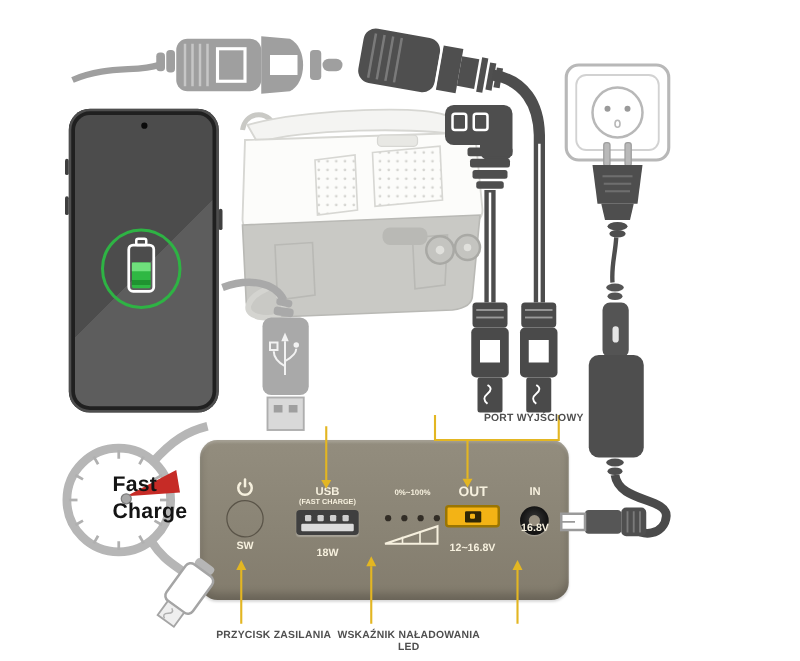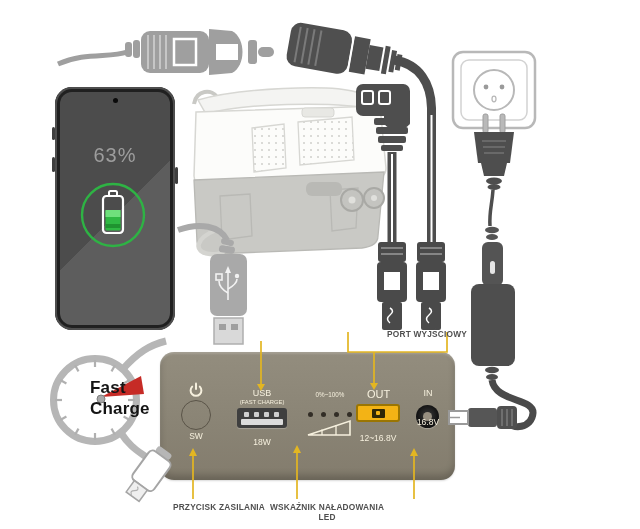--- a/index.html
+++ b/index.html
@@ -16,21 +16,21 @@
          border-radius:50%;background:#0a0a0a;}
   .phone .pct{position:absolute;left:0;right:0;top:52px;text-align:center;
          font-size:20px;letter-spacing:1px;color:#9d9d9d;font-weight:400;}
   .phone .btn{position:absolute;width:3px;background:#3f3f3f;border-radius:2px;}
 
   
   .powerbank{position:absolute;left:160px;top:352px;width:295px;height:128px;z-index:3;
          background:linear-gradient(180deg,#938d7e 0%,#8a8475 55%,#837c6d 100%);
          border-radius:14px;box-shadow:inset 0 2px 2px rgba(255,255,255,.18),
          inset 0 -5px 7px rgba(0,0,0,.20),0 1px 2px rgba(0,0,0,.15);}
-  .ptxt{position:absolute;font-weight:normal;color:#f6f0de;text-align:center;}
+  .ptxt{position:absolute;font-weight:bold;color:#f6f0de;text-align:center;}
   .pw-circle{position:absolute;left:21px;top:48px;width:28px;height:28px;border-radius:50%;
          border:1.5px solid #5a5448;}
   .usb-port{position:absolute;left:77px;top:56px;width:50px;height:20px;background:#3f3f3f;
          border-radius:3px;box-shadow:0 1px 1px rgba(255,255,255,.25);}
   .usb-port .tongue{position:absolute;left:4px;right:4px;bottom:3px;height:6px;background:#dcdcdc;border-radius:1px;}
   .usb-port .pin{position:absolute;top:4px;width:5px;height:5px;background:#cfcfcf;border-radius:1px;}
   .led-dots{position:absolute;left:148px;top:60px;width:44px;display:flex;justify-content:space-between;}
   .led-dots i{width:5px;height:5px;border-radius:50%;background:#322d26;}
   .out-port{position:absolute;left:196px;top:52px;width:44px;height:18px;background:#f3b315;
          border:2px solid #9a7503;border-radius:3px;box-sizing:border-box;}
@@ -201,21 +201,20 @@
       <rect x="231" y="324" width="7" height="6" fill="#9f9f9f"></rect>
     </g>
   </svg>
 
   <div class="phone">
     <div class="btn" style="left:-3px;top:40px;height:13px;"></div>
     <div class="btn" style="left:-3px;top:70px;height:15px;"></div>
     <div class="btn" style="right:-3px;top:80px;height:17px;"></div>
     <div class="screen">
       <div class="cam"></div>
-      <div class="pct">63%</div>
       <svg width="110" height="233" viewBox="0 0 110 233">
         <circle cx="53" cy="123" r="31" fill="none" stroke="#2eb344" stroke-width="2.4"></circle>
         <g>
           <rect x="49" y="99" width="8" height="5" rx="1.5" fill="none" stroke="#ffffff" stroke-width="2"></rect>
           <rect x="43" y="104" width="20" height="37" rx="3.5" fill="none" stroke="#ffffff" stroke-width="2.2"></rect>
           <rect x="45.5" y="118" width="15" height="20.5" rx="1.5" fill="#2fb843"></rect>
           <rect x="45.5" y="118" width="15" height="7" fill="#6fe07c"></rect>
           <rect x="45.5" y="132" width="15" height="4" fill="#1f9330"></rect>
         </g>
       </svg>

